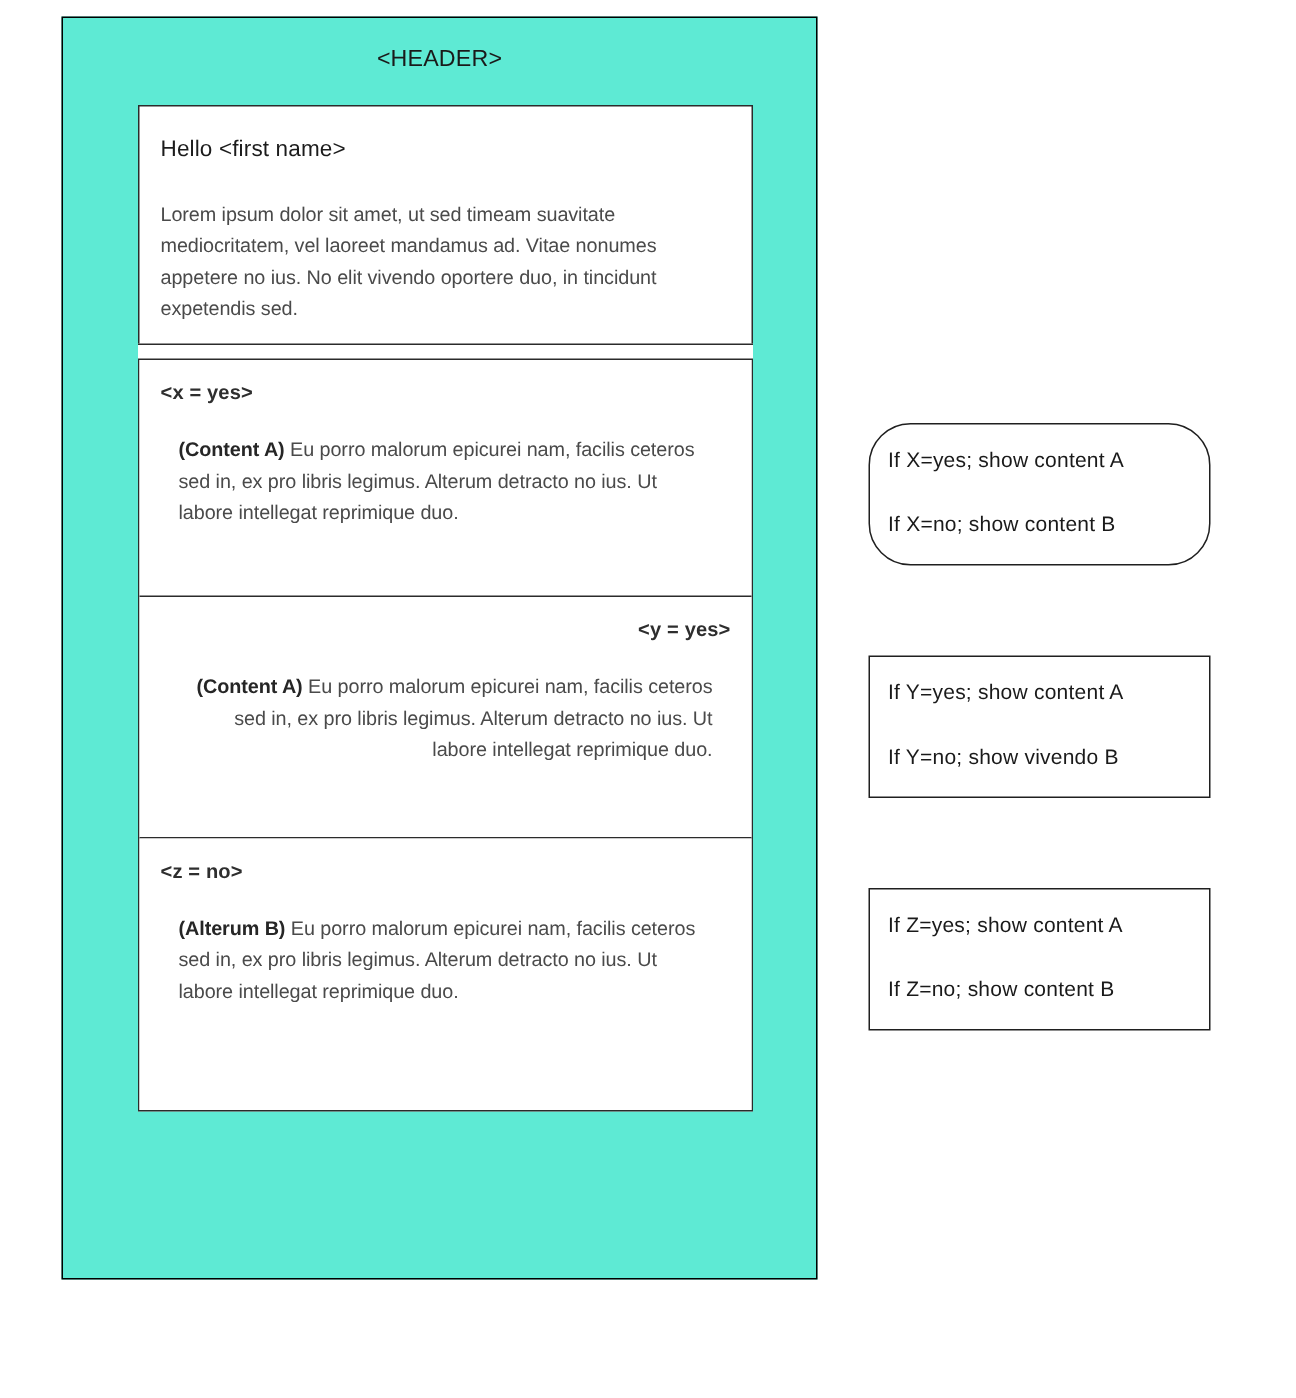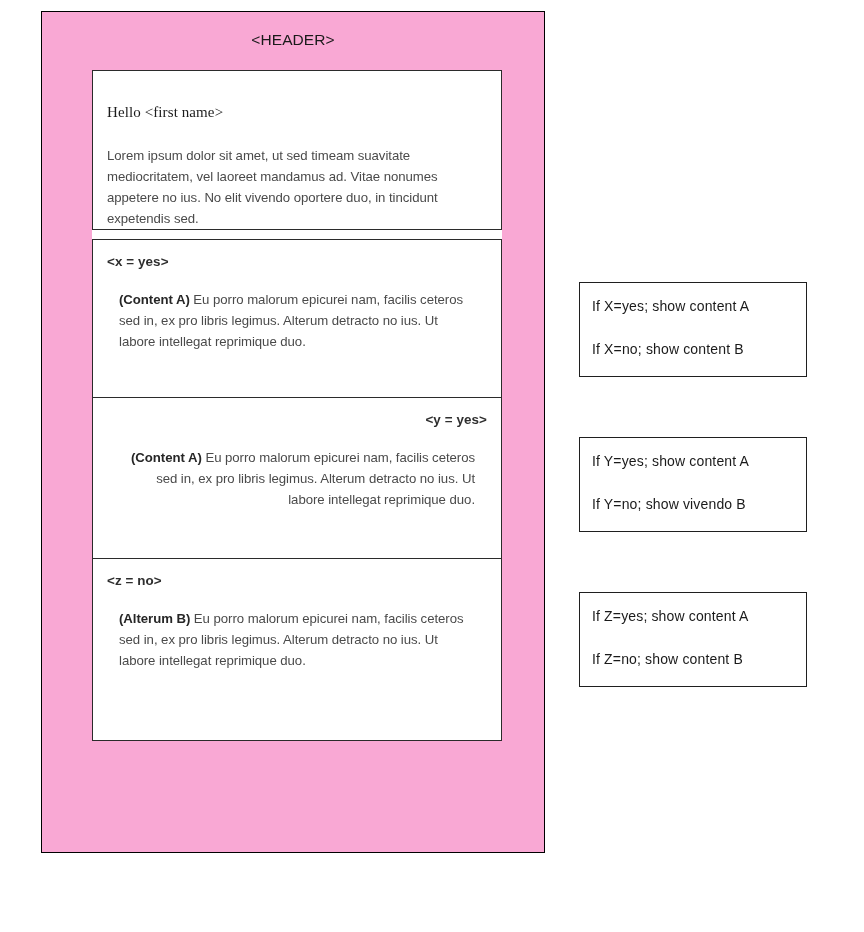--- a/index.html
+++ b/index.html
@@ -19,21 +19,21 @@
 
   
   #mockup-frame {
     position: absolute;
     left: 41px;
     top: 11px;
     width: 504px;
     height: 842px;
     border: 1.5px solid #000000;
     box-sizing: border-box;
-    background: #f9a8d4;
+    background: #5eead4;
   }
 
   #page-header-title {
     position: absolute;
     left: 0;
     top: 19px;
     width: 100%;
     text-align: center;
     font-size: 15.5px;
     color: #1a1a1a;
@@ -54,23 +54,22 @@
 
   
   #greeting-block {
     padding: 16px 14px 14px 14px;
     box-sizing: border-box;
     height: 158px;
   }
   #greeting-heading {
     font-size: 15px;
     color: #1c1c1c;
-    margin: 17px 0 24px 0;
+    margin: 4px 0 24px 0;
     letter-spacing: 0.1px;
-    font-family: Liberation Serif, serif;
   }
   #greeting-body {
     font-size: 13.2px;
     line-height: 21px;
     color: #4a4a4a;
     margin: 0;
     letter-spacing: -0.05px;
   }
 
   
@@ -121,21 +120,21 @@
   .annotation-note {
     position: absolute;
     left: 579px;
     width: 228px;
     height: 95px;
     border: 1.3px solid #1f1f1f;
     box-sizing: border-box;
     background: #ffffff;
     padding: 14px 0 0 12px;
   }
-  #annotation-note-x { top: 282px; }
+  #annotation-note-x { top: 282px; border-radius: 28px; }
   #annotation-note-y { top: 437px; }
   #annotation-note-z { top: 592px; }
 
   .annotation-line {
     font-size: 14px;
     color: #1a1a1a;
     line-height: 19px;
     letter-spacing: 0.15px;
     white-space: nowrap;
   }

